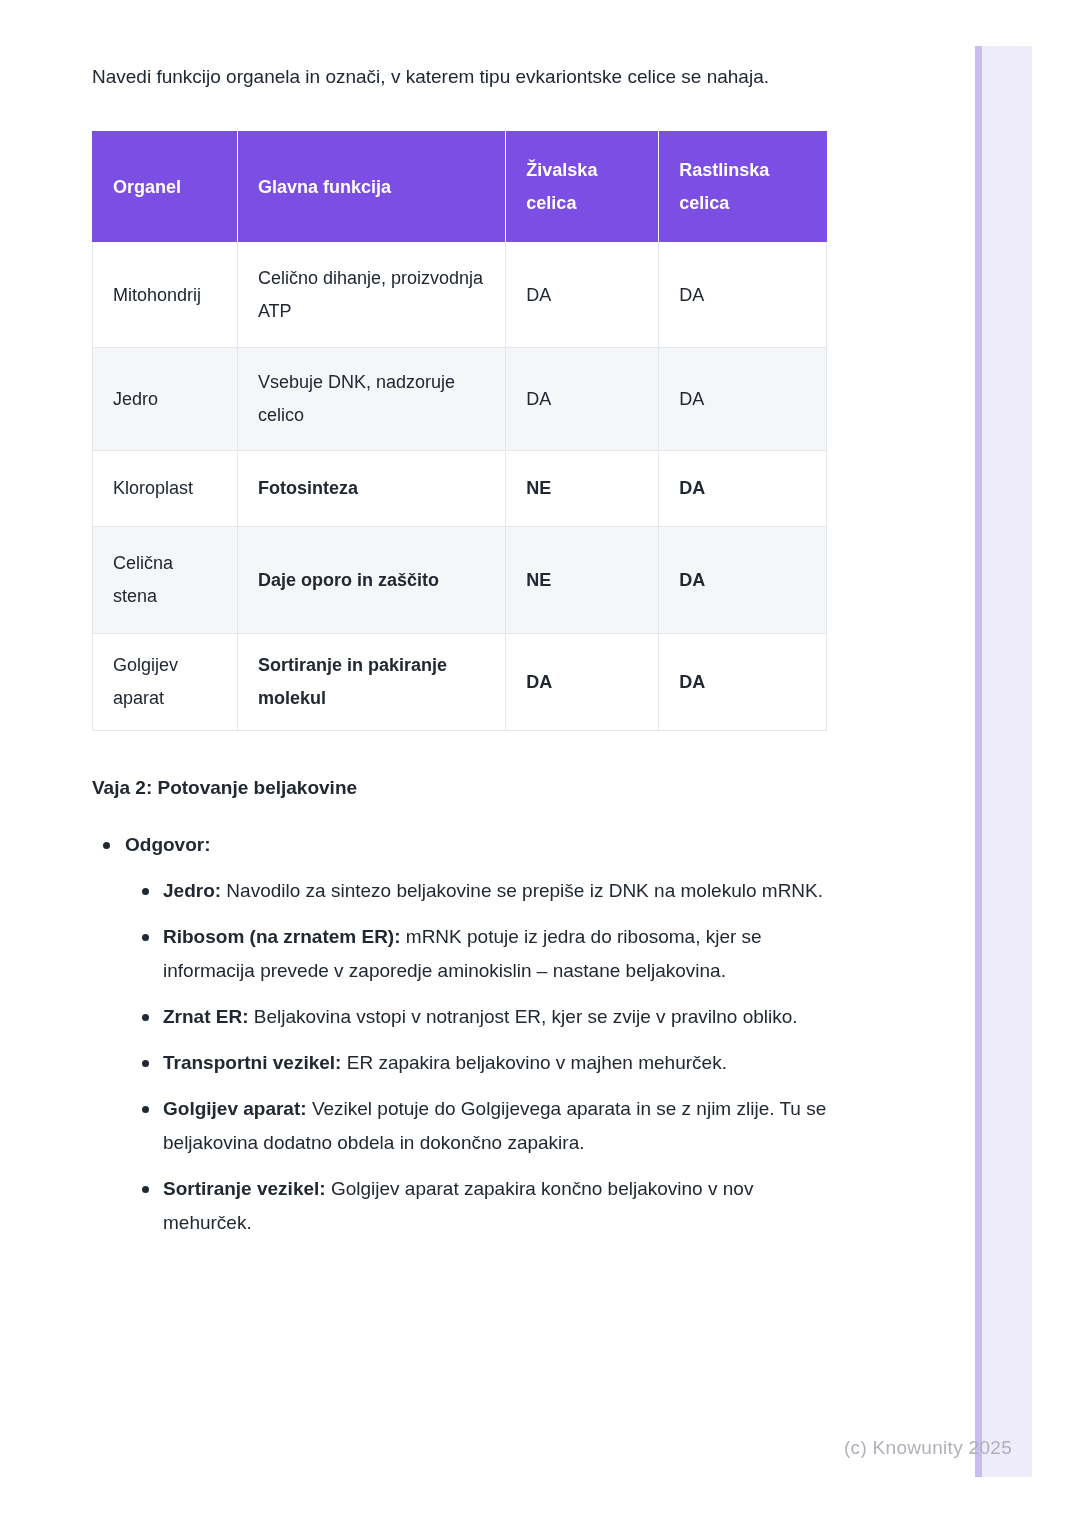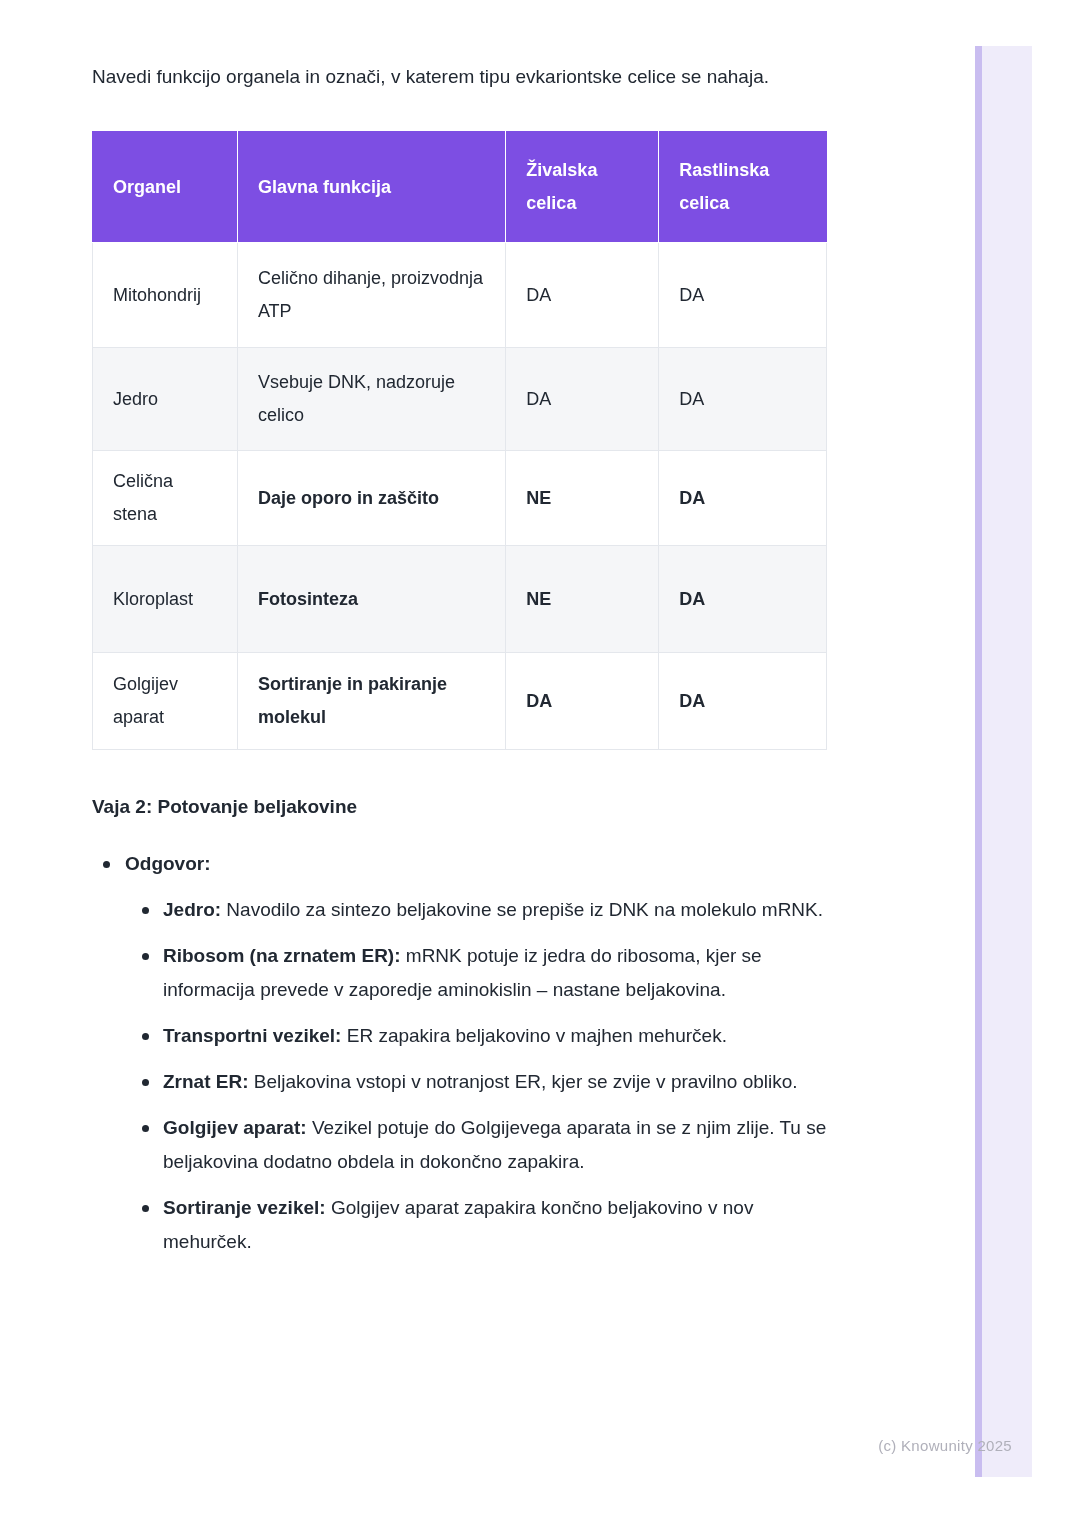--- a/index.html
+++ b/index.html
@@ -123,21 +123,21 @@
   .scrollbar-thumb {
     position: absolute;
     left: 975px; top: 46px;
     width: 7px; height: 1431px;
     background: var(--scrollbar-lavender);
   }
   .watermark {
     position: absolute;
     top: 1437px;
     right: 68px;
-    font-size: 15px;
+    font-size: 19px;
     color: var(--watermark-gray);
     z-index: 5;
     letter-spacing: 0.3px;
     text-align: center;
   }
 </style>
 </head>
 <body>
 
 <main class="page">
@@ -160,28 +160,28 @@
         <td class="cell-zivalska">DA</td>
         <td class="cell-rastlinska">DA</td>
       </tr>
       <tr>
         <td class="cell-organel">Jedro</td>
         <td class="cell-funkcija">Vsebuje DNK, nadzoruje celico</td>
         <td class="cell-zivalska">DA</td>
         <td class="cell-rastlinska">DA</td>
       </tr>
       <tr class="bold-row">
+        <td class="cell-organel">Kloroplast</td>
+        <td class="cell-funkcija">Fotosinteza</td>
+        <td class="cell-zivalska">NE</td>
+        <td class="cell-rastlinska">DA</td>
+      </tr>
+      <tr class="bold-row">
         <td class="cell-organel">Celična stena</td>
         <td class="cell-funkcija">Daje oporo in zaščito</td>
-        <td class="cell-zivalska">NE</td>
-        <td class="cell-rastlinska">DA</td>
-      </tr>
-      <tr class="bold-row">
-        <td class="cell-organel">Kloroplast</td>
-        <td class="cell-funkcija">Fotosinteza</td>
         <td class="cell-zivalska">NE</td>
         <td class="cell-rastlinska">DA</td>
       </tr>
       <tr class="bold-row">
         <td class="cell-organel">Golgijev aparat</td>
         <td class="cell-funkcija">Sortiranje in pakiranje molekul</td>
         <td class="cell-zivalska">DA</td>
         <td class="cell-rastlinska">DA</td>
       </tr>
     </tbody>
@@ -196,26 +196,26 @@
       <ul class="steps">
         <li>
           <strong>Jedro:</strong>
           <span>Navodilo za sintezo beljakovine se prepiše iz DNK na molekulo mRNK.</span>
         </li>
         <li>
           <strong>Ribosom (na zrnatem ER):</strong>
           <span>mRNK potuje iz jedra do ribosoma, kjer se informacija prevede v zaporedje aminokislin – nastane beljakovina.</span>
         </li>
         <li>
+          <strong>Zrnat ER:</strong>
+          <span>Beljakovina vstopi v notranjost ER, kjer se zvije v pravilno obliko.</span>
+        </li>
+        <li>
           <strong>Transportni vezikel:</strong>
           <span>ER zapakira beljakovino v majhen mehurček.</span>
-        </li>
-        <li>
-          <strong>Zrnat ER:</strong>
-          <span>Beljakovina vstopi v notranjost ER, kjer se zvije v pravilno obliko.</span>
         </li>
         <li>
           <strong>Golgijev aparat:</strong>
           <span>Vezikel potuje do Golgijevega aparata in se z njim zlije. Tu se beljakovina dodatno obdela in dokončno zapakira.</span>
         </li>
         <li>
           <strong>Sortiranje vezikel:</strong>
           <span>Golgijev aparat zapakira končno beljakovino v nov mehurček.</span>
         </li>
       </ul>

